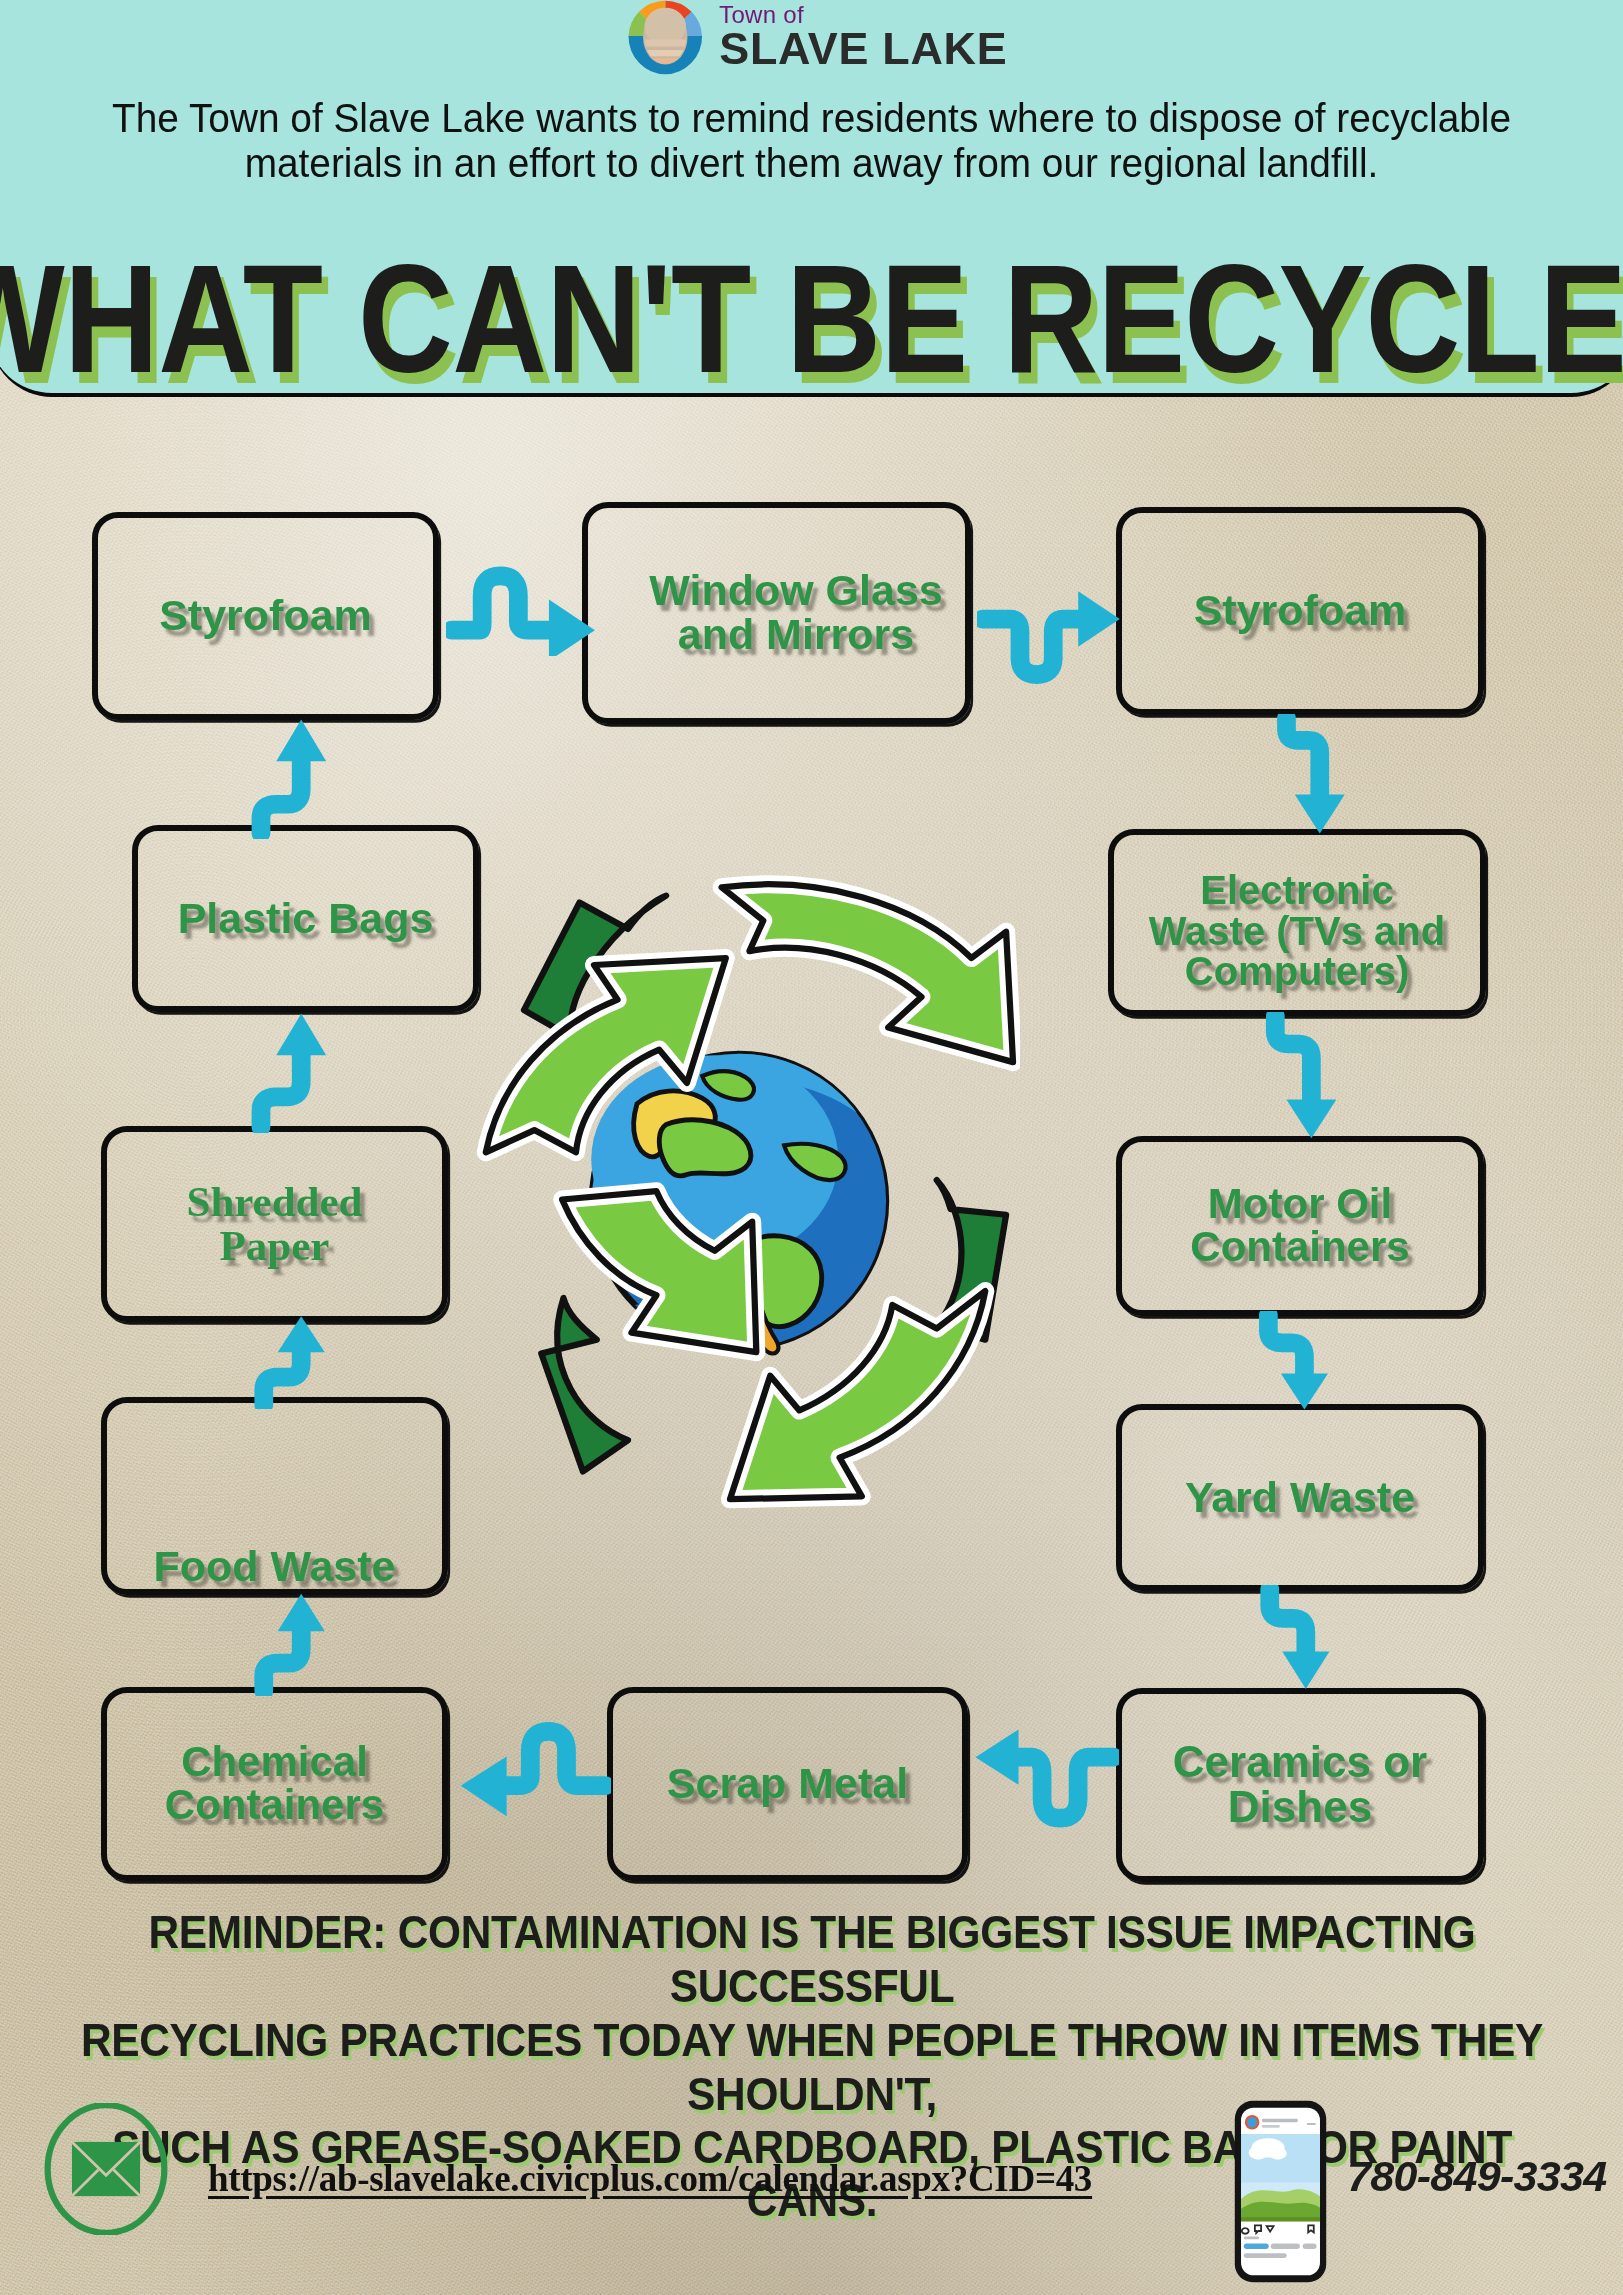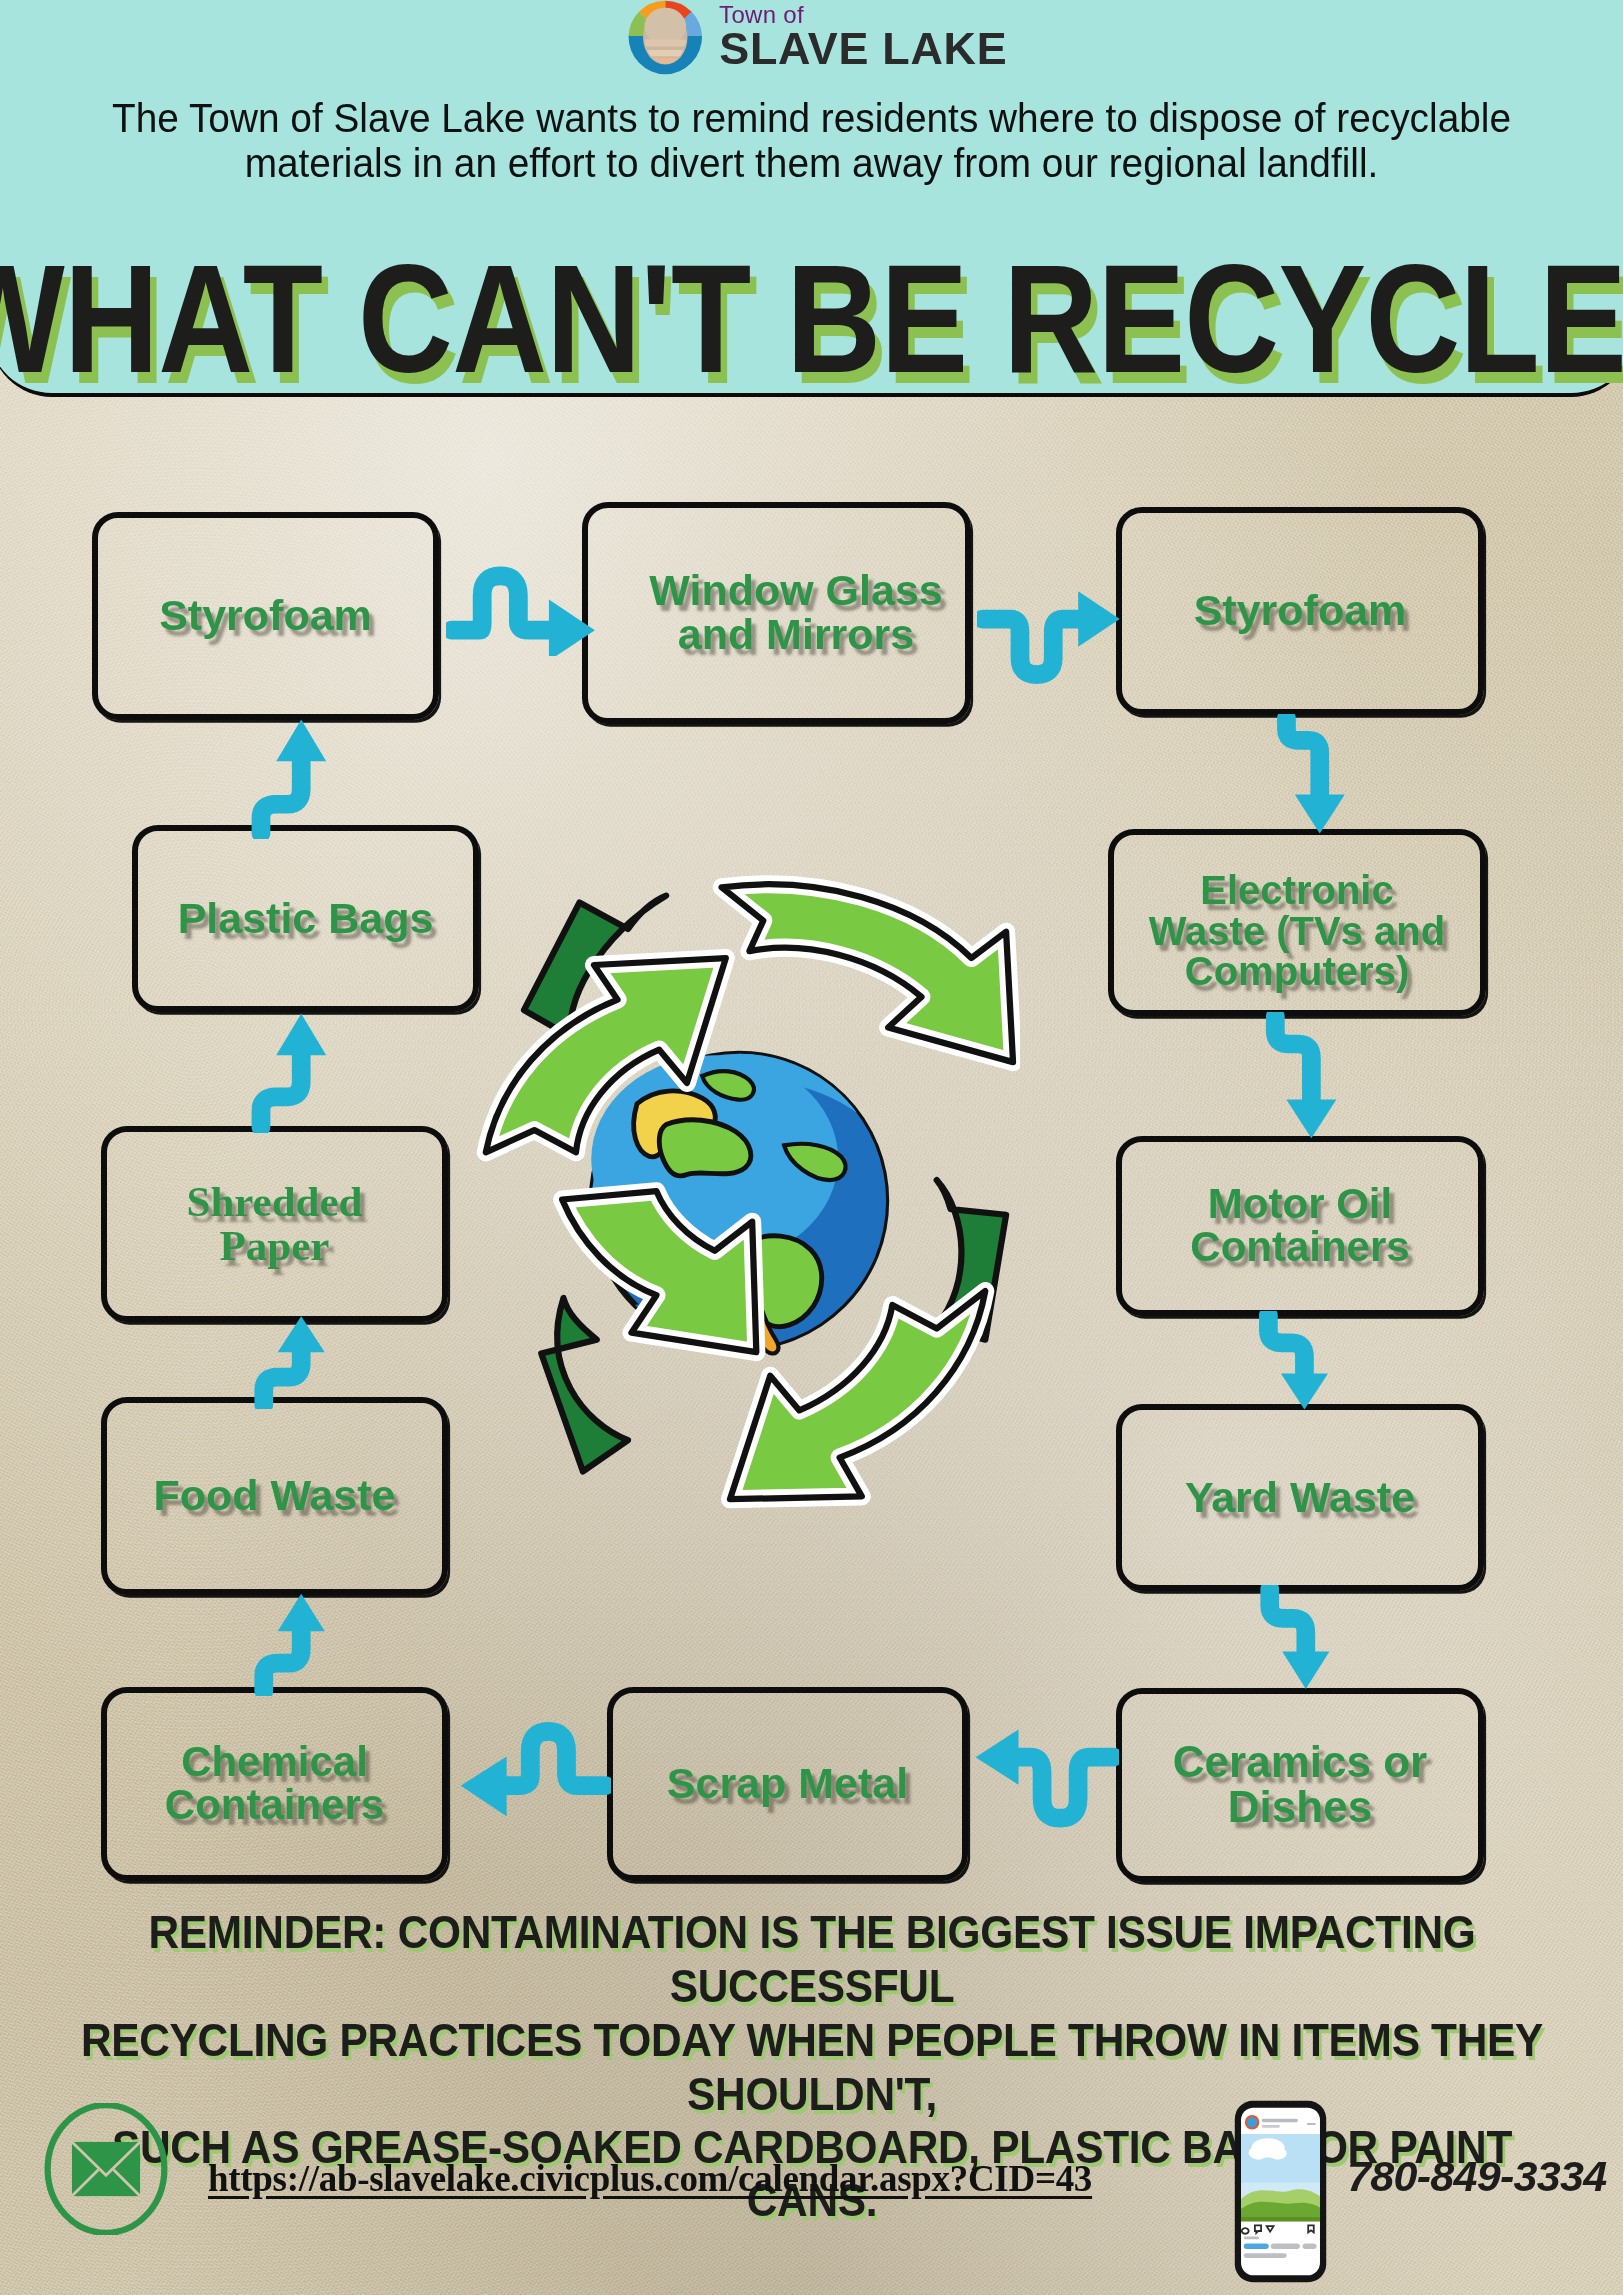--- a/index.html
+++ b/index.html
@@ -100,21 +100,21 @@
   
   #b-styrofoam      { left:92px;  top:512px;  width:347px;  height:208px; }
   #b-windowglass    { left:582px;  top:502px;  width:389px;  height:222px;padding-left:39px; }
   #b-monitors       { left:1116px; top:507px;  width:368px;  height:208px; }
   #b-ewaste         { left:1108px; top:829px; width:378px;  height:187px; }
   #b-motoroil       { left:1116px; top:1136px; width:368px;  height:180px; }
   #b-yardwaste      { left:1116px; top:1404px; width:368px;  height:187px; }
   #b-ceramics       { left:1116px; top:1688px; width:368px;  height:194px; }
   #b-scrapmetal     { left:607px;  top:1687px; width:361px;  height:194px; }
   #b-chemical       { left:101px;  top:1687px; width:347px;  height:194px; }
-  #b-foodwaste      { left:101px;  top:1397px; width:347px;  height:198px; }
+  #b-foodwaste      { left:101px;  top:1397px; width:347px;  height:198px;align-items:flex-end; }
   #b-shredded       { left:101px;  top:1126px; width:347px;  height:196px; }
   #b-plasticbags    { left:104px;  top:825px; width:347px;  height:187px;margin-left:28px; }
 
   #b-styrofoam .lbl   { font-size:43px; }
   #b-windowglass .lbl { font-size:43px; }
   #b-monitors .lbl    { font-size:43px; }
   #b-ewaste .lbl      { font-size:40px; width:118%;margin-top:17px; }
   #b-motoroil .lbl    { font-size:42px; }
   #b-yardwaste .lbl   { font-size:43px; }
   #b-ceramics .lbl    { font-size:44px; }

